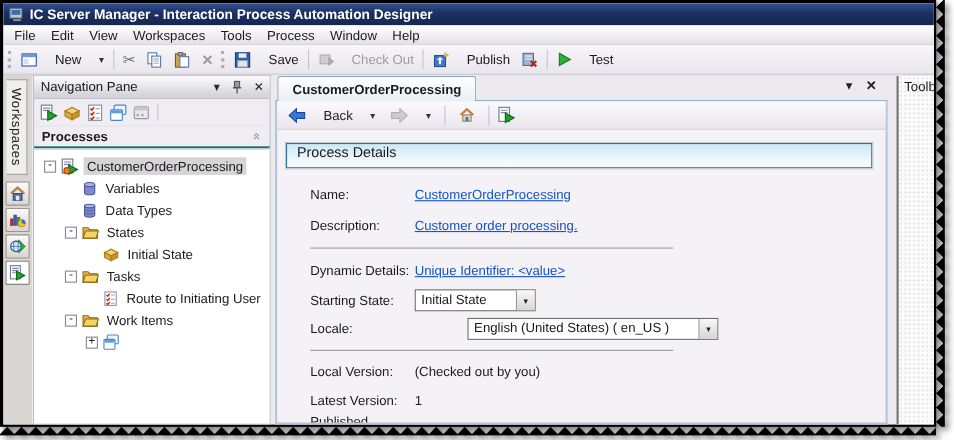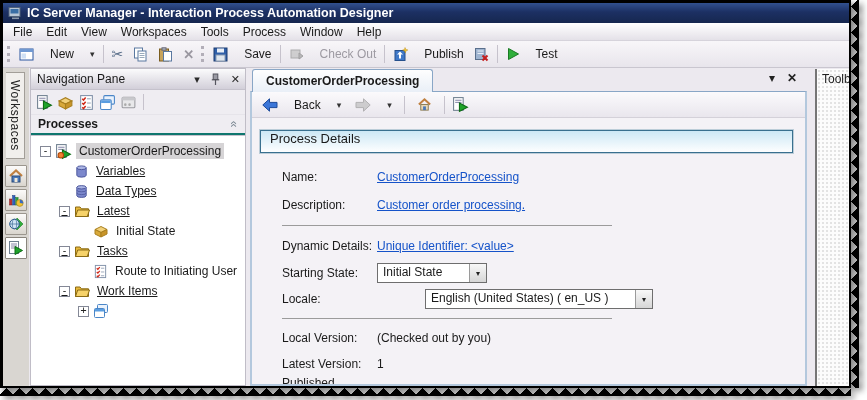--- a/index.html
+++ b/index.html
@@ -48,21 +48,21 @@
   .np-hbtn { font-size:11px; color:#2a2a2a; padding:0 3px; }
   .np-toolbar { height:25px; display:flex; align-items:center; gap:4px; padding:0 5px; border-bottom:1px solid #e6e4ea; }
   .np-tsep { width:1px; height:16px; background:#c6c2cc; margin-left:2px; }
   .np-section { height:20px; display:flex; align-items:center; padding:0 7px; font-weight:bold; border-bottom:2px solid #0f766e; }
   .np-chev { margin-left:auto; display:inline-block; transform:rotate(90deg); color:#7c8893; font-weight:normal; font-size:12px; }
   .np-tree { flex:1; background:#fff; border-top:1px solid #c5c2cc; padding-top:5px; overflow:hidden; }
   .trow { height:20px; display:flex; align-items:center; gap:4px; white-space:nowrap; }
   .exp { width:11px; height:11px; flex:none; border:1px solid #848896; background:#fff; font-size:10px; line-height:8px;
     text-align:center; color:#222; font-family:"DejaVu Sans Mono", monospace; }
   .noexp { width:11px; flex:none; }
-  .lvl0 { padding-left:9px; } .lvl1 { padding-left:28px;text-decoration:underline; } .lvl2 { padding-left:47px; }
+  .lvl0 { padding-left:9px; } .lvl1 { padding-left:28px; } .lvl2 { padding-left:47px; }
   .tlabel { padding:1px 3px; }
   .tlabel.sel { background:#d6d4d6; }
 
   
   .docwrap { position:absolute; left:247px; top:65px; bottom:0; width:557px; }
   .tabrow { height:23px; position:relative; }
   .tab { position:absolute; left:2px; bottom:-1px; height:23px; display:flex; align-items:center; padding:0 13px;
     background:linear-gradient(#fefefe,#e9eff7); border:1px solid #89a6c6; border-bottom:none;
     border-radius:3px 3px 0 0; font-weight:bold; z-index:2; }
   .doc-controls { position:absolute; right:10px; top:3px; display:flex; gap:12px; align-items:center; color:#222; }
@@ -319,21 +319,21 @@
         </svg>
         <span class="tlabel">Data Types</span>
       </div>
 
       <div class="trow lvl1">
         <span class="exp">-</span>
         <svg width="16" height="16" viewBox="0 0 16 16">
           <path d="M1.5,13.5 v-9.5 h4.5 l1.5,1.8 h7 v7.7 z" fill="#e8b93c" stroke="#8a6a14"></path>
           <path d="M1.5,13.5 l2.2-6.5 h11.8 l-2.2,6.5 z" fill="#f6d269" stroke="#8a6a14"></path>
         </svg>
-        <span class="tlabel">Latest</span>
+        <span class="tlabel">States</span>
       </div>
 
       <div class="trow lvl2">
         <span class="noexp"></span>
         <svg width="16" height="16" viewBox="0 0 16 16">
           <polygon points="2,6.5 8,3.5 14,6.5 8,9.5" fill="#f2d17a" stroke="#a87f1e"></polygon>
           <polygon points="2,6.5 8,9.5 8,14 2,11" fill="#d9a93a" stroke="#a87f1e"></polygon>
           <polygon points="14,6.5 8,9.5 8,14 14,11" fill="#c89428" stroke="#a87f1e"></polygon>
         </svg>
         <span class="tlabel">Initial State</span>

